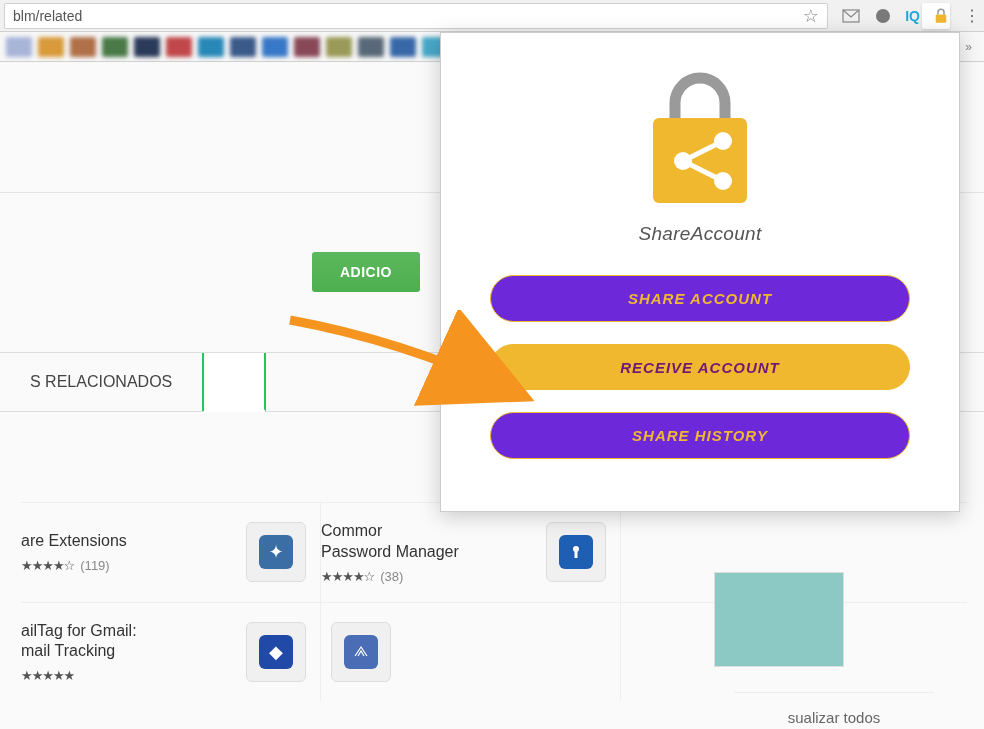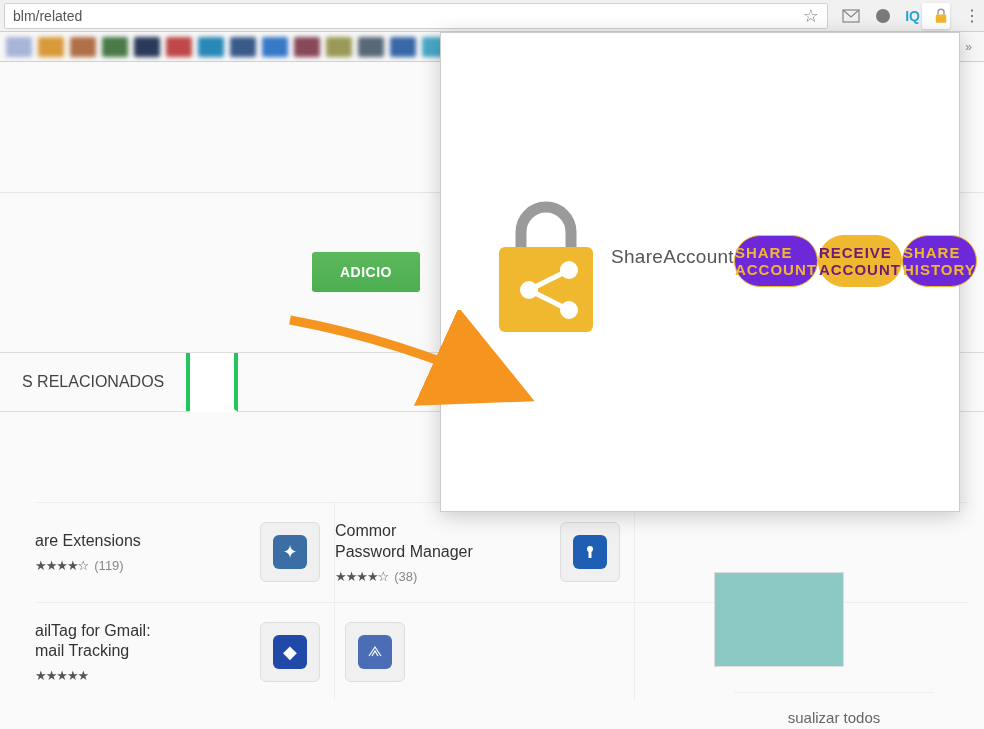--- a/index.html
+++ b/index.html
@@ -100,35 +100,35 @@
       top: 290px;
       left: 0;
       right: 0;
       border-top: 1px solid #ddd;
       border-bottom: 1px solid #ddd;
       height: 60px;
       background: #fafafa;
       display: flex;
     }
     .tab {
-      padding: 20px 22px;
+      padding: 20px 30px;
       font-size: 16px;
       color: #444;
-      border-right: 4px solid #22c55e;
+      border-right: 2px solid #22c55e;
     }
     .tab.active {
       background: #fff;
       border-bottom: 3px solid transparent;
       margin-bottom: -1px;
     }
     
     .ext-grid {
       position: absolute;
       top: 430px;
-      left: 18px;
+      left: 4px;
       right: 0;
       padding: 10px 17px;
     }
     .ext-row {
       display: flex;
       border-top: 1px solid #eee;
     }
     .ext-card {
       flex: 1;
       display: flex;
@@ -204,23 +204,24 @@
       position: absolute;
       top: 32px;
       right: 24px;
       width: 520px;
       height: 480px;
       background: #fff;
       border: 1px solid #ccc;
       box-shadow: 0 4px 20px rgba(0,0,0,0.2);
       z-index: 100;
       display: flex;
-      flex-direction: row;
+      flex-direction: column;
       align-items: center;
       padding: 30px 40px;
+      font-style: italic;
     }
     .popup-logo { margin-bottom: 6px; }
     .popup-title {
       font-size: 19px;
       color: #555;
       margin-bottom: 30px;
       letter-spacing: 0.3px;
     }
     .popup-btn {
       width: 420px;

